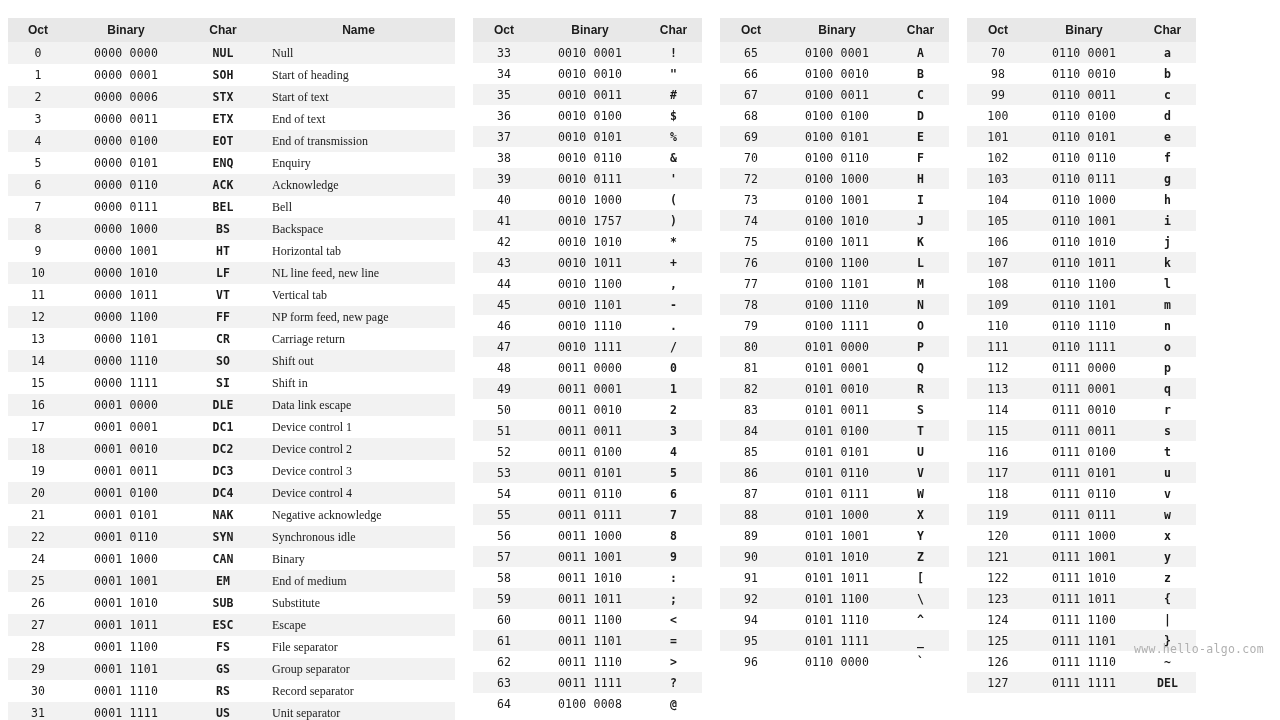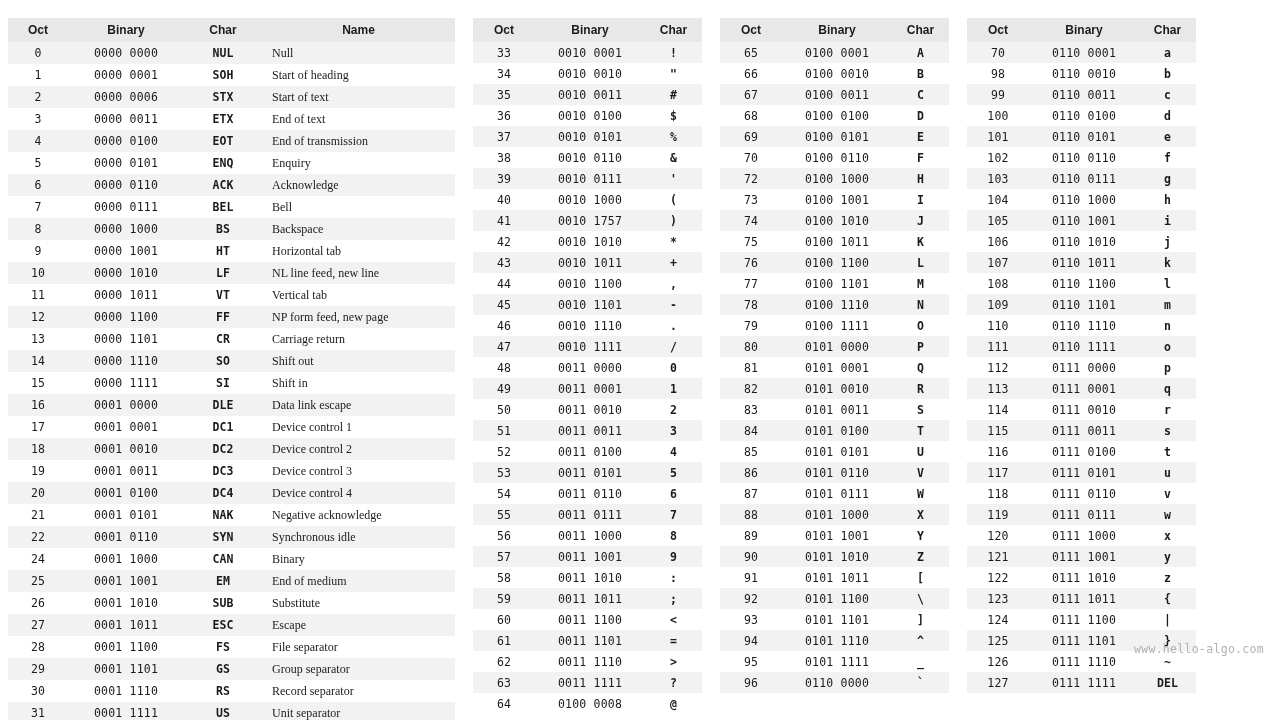--- a/index.html
+++ b/index.html
@@ -620,25 +620,20 @@
             <td class="mono">91</td>
             <td class="mono">0101 1011</td>
             <td class="mono-b">[</td>
           </tr>
           <tr>
             <td class="mono">92</td>
             <td class="mono">0101 1100</td>
             <td class="mono-b">\</td>
           </tr>
           <tr>
-            <td class="mono">93</td>
-            <td class="mono">0101 1101</td>
-            <td class="mono-b">]</td>
-          </tr>
-          <tr>
             <td class="mono">94</td>
             <td class="mono">0101 1110</td>
             <td class="mono-b">^</td>
           </tr>
           <tr>
             <td class="mono">95</td>
             <td class="mono">0101 1111</td>
             <td class="mono-b">_</td>
           </tr>
           <tr>

